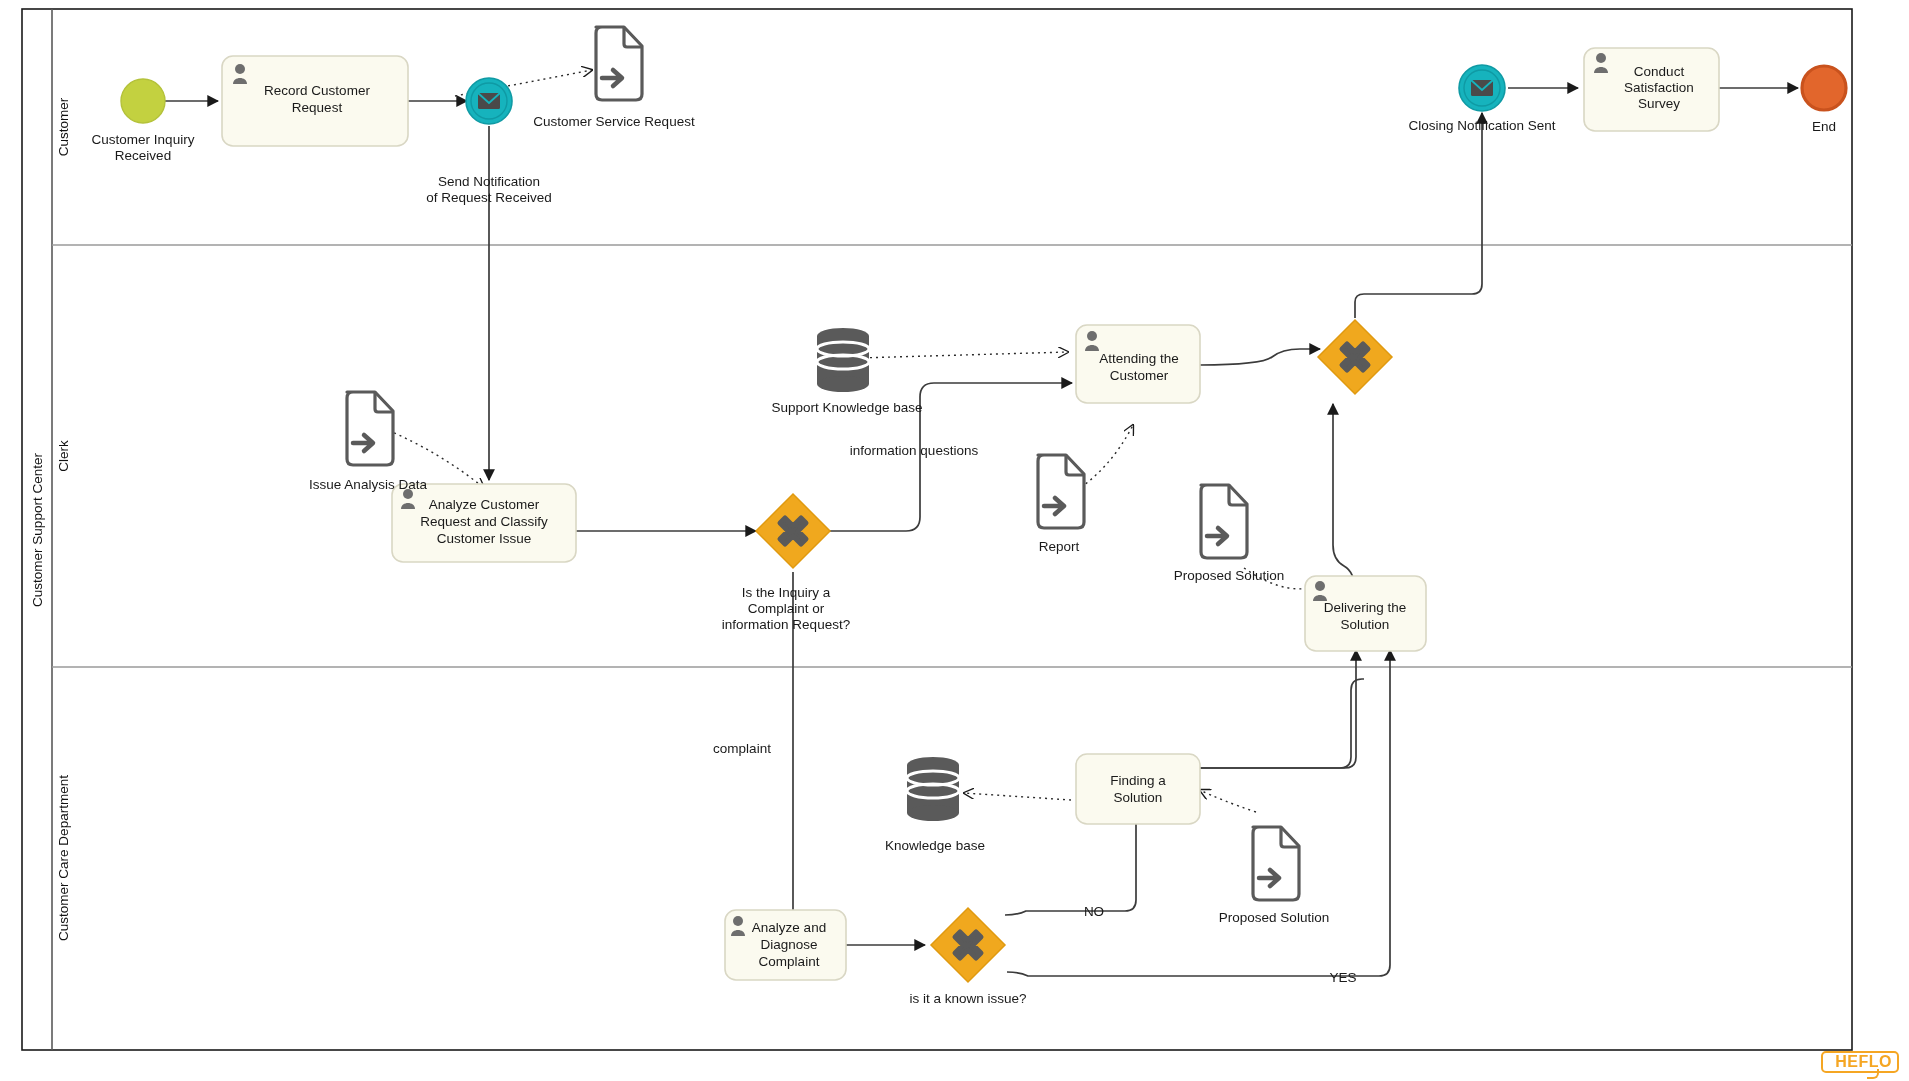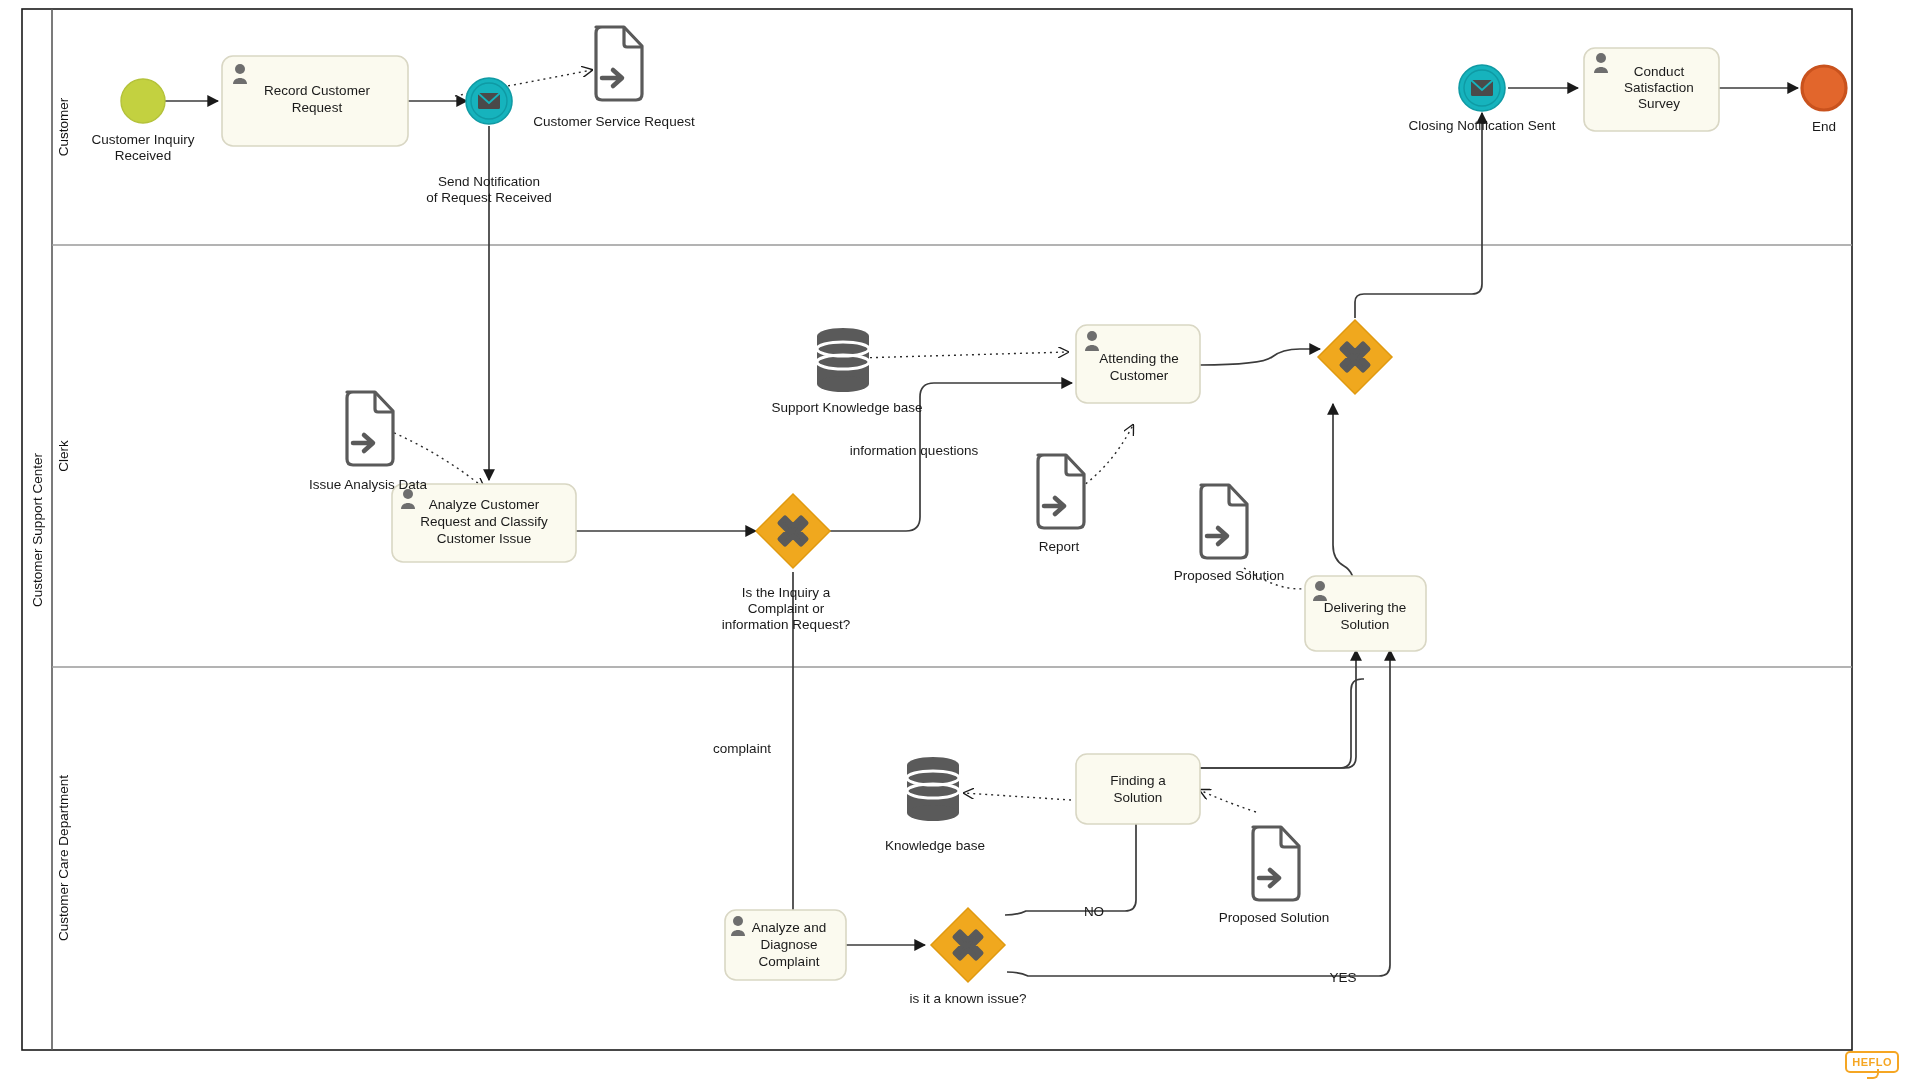--- a/index.html
+++ b/index.html
@@ -6,21 +6,21 @@
   html,body{margin:0;padding:0;background:#ffffff;}
   body{font-family:"Liberation Sans","DejaVu Sans",sans-serif;}
   #canvas{position:relative;width:1909px;height:1081px;background:#ffffff;overflow:hidden;}
   svg#diagram{position:absolute;left:0;top:0;width:1909px;height:1081px;}
   .lbl{font-family:"Liberation Sans","DejaVu Sans",sans-serif;font-size:13.5px;fill:#1a1a1a;}
   .lbl-task{font-family:"Liberation Sans","DejaVu Sans",sans-serif;font-size:13.5px;fill:#1a1a1a;}
   .lbl-flow{font-family:"Liberation Sans","DejaVu Sans",sans-serif;font-size:13.5px;fill:#1a1a1a;}
   .lane-title{font-family:"Liberation Sans","DejaVu Sans",sans-serif;font-size:13.5px;fill:#111;}
   .pool-title{font-family:"Liberation Sans","DejaVu Sans",sans-serif;font-size:13.5px;fill:#111;}
   .heflo{position:absolute;right:10px;bottom:8px;border:2px solid #F5A623;border-radius:5px;
-         padding:1px 5px 1px 5px;color:#F5A623;font-weight:bold;font-size:11px;letter-spacing:0.5px;
+         padding:1px 5px 1px 12px;color:#F5A623;font-weight:bold;font-size:16px;letter-spacing:0.5px;
          font-family:"Liberation Sans","DejaVu Sans",sans-serif;background:#fff;line-height:16px;}
   .heflo-tail{position:absolute;right:30px;bottom:2px;width:10px;height:8px;
         border-bottom:2px solid #F5A623;border-right:2px solid #F5A623;border-bottom-right-radius:6px;}
 </style>
 </head>
 <body>
 
 <div id="canvas">
 
 <svg id="diagram" viewBox="0 0 1909 1081">

